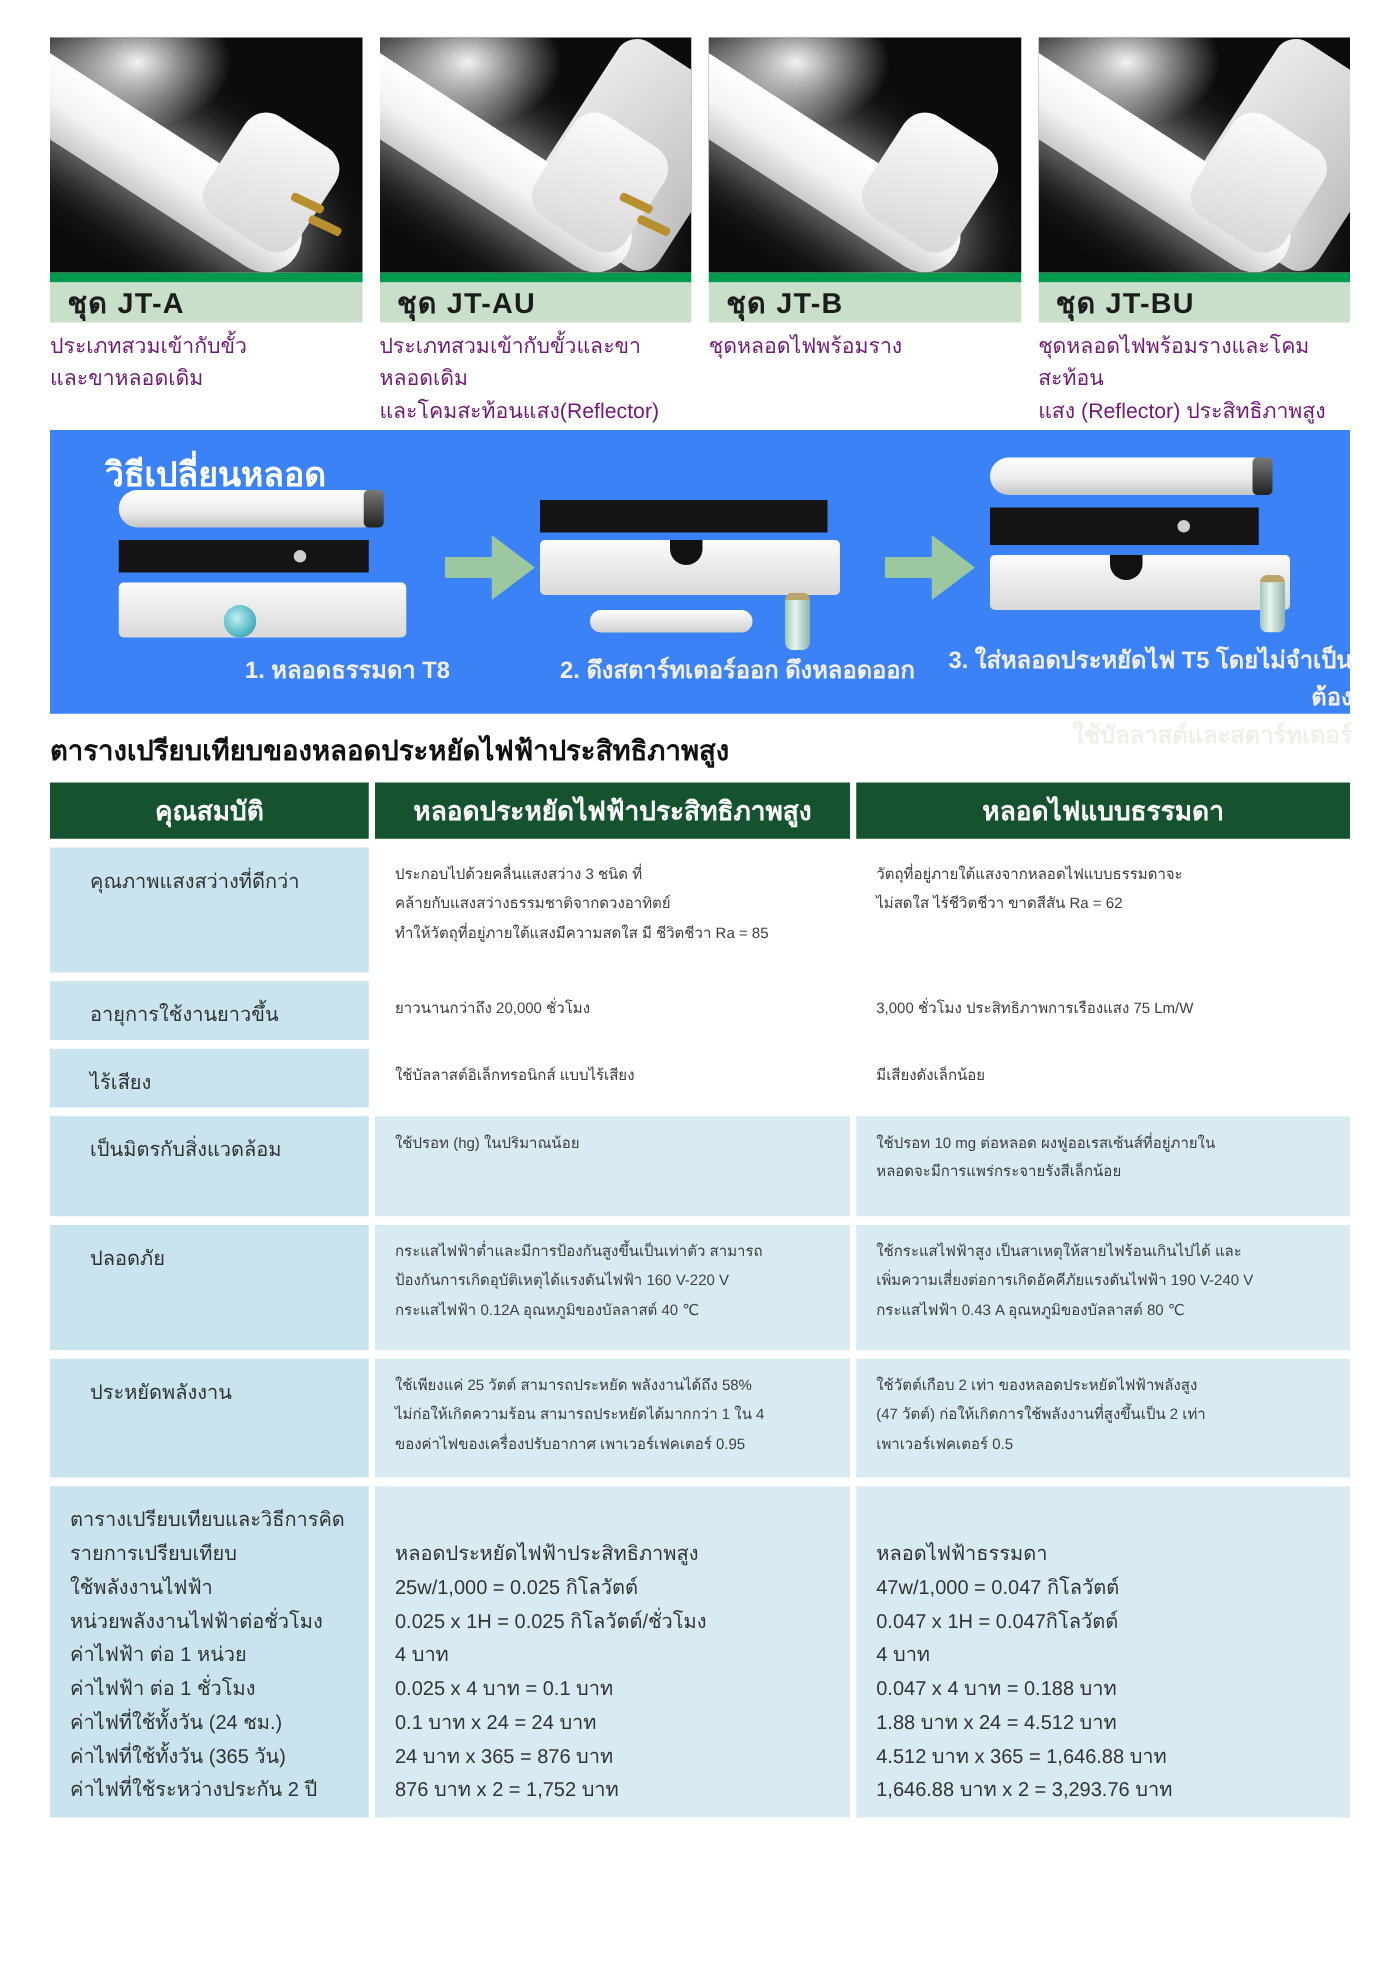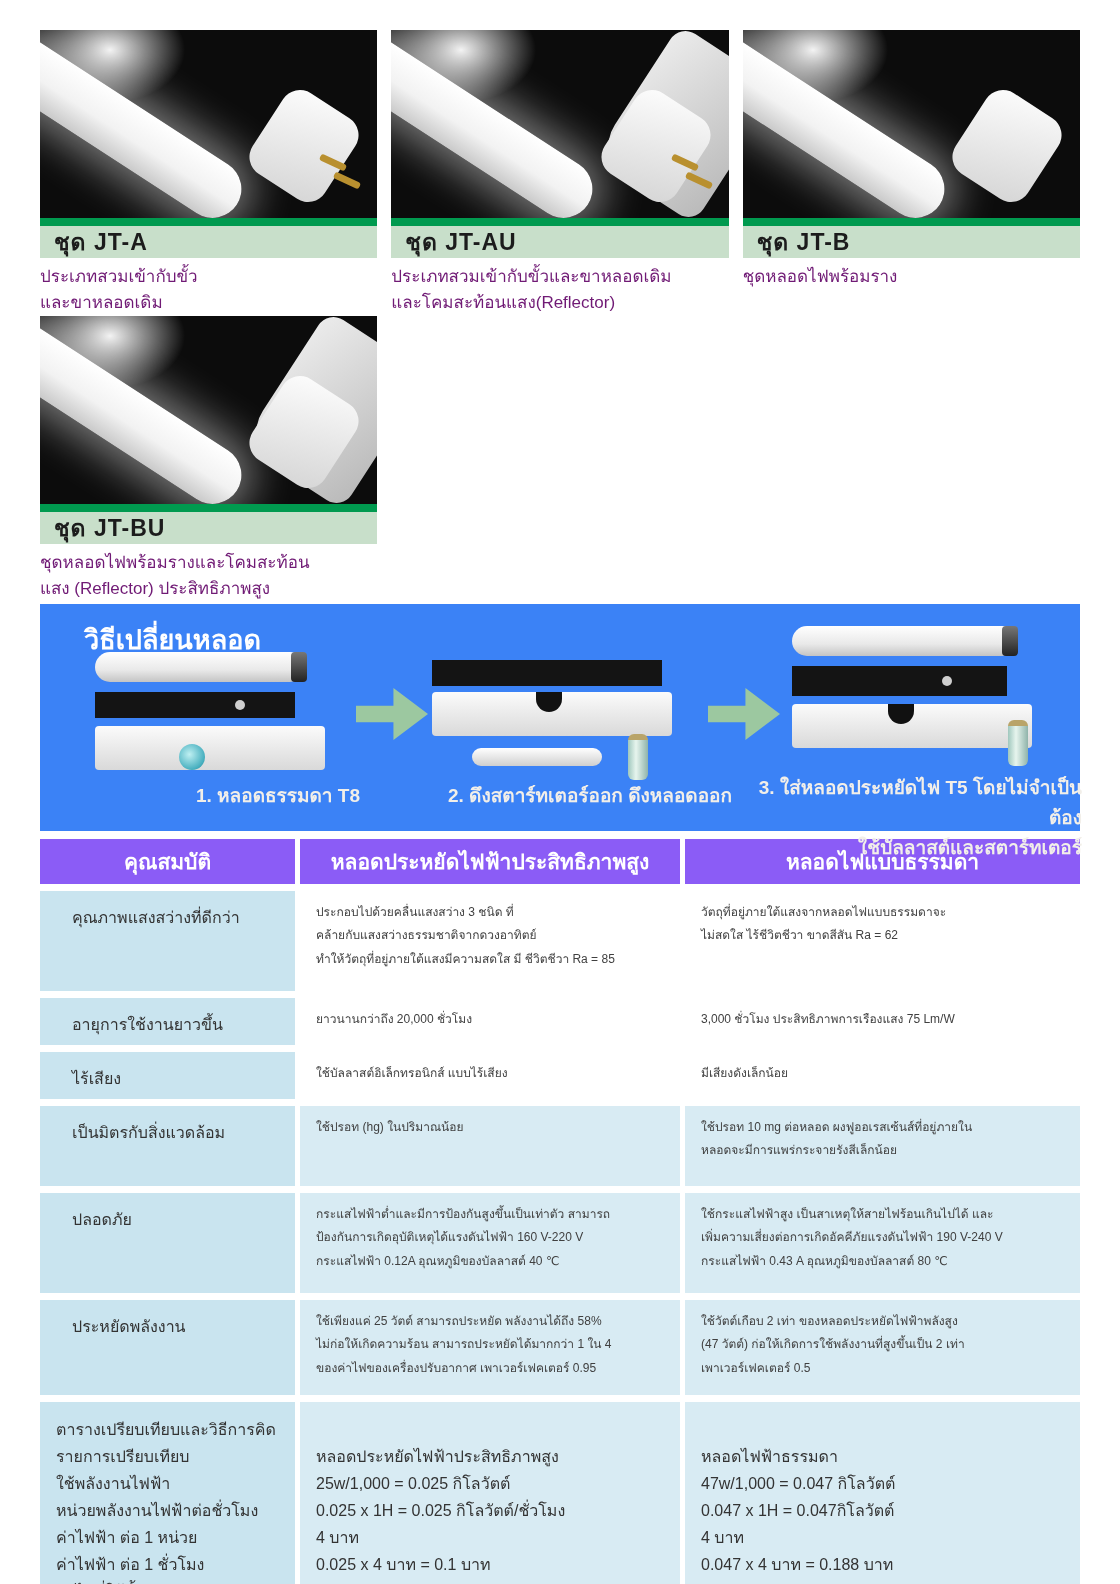--- a/index.html
+++ b/index.html
@@ -1,20 +1,20 @@
 <!DOCTYPE html>
 <html><head>
 <meta charset="utf-8">
 <style>
   html,body{margin:0;padding:0;background:#fff;}
   body{width:1120px;height:1584px;overflow:hidden;font-family:"Liberation Sans","DejaVu Sans",sans-serif;}
   .page{position:relative;width:1120px;height:1584px;background:#fff;}
 
   
-  .products{display:grid;grid-template-columns:repeat(3,1fr);column-gap:14px;margin:30px 40px 0;}
+  .products{display:grid;grid-template-columns:repeat(4,1fr);column-gap:14px;margin:30px 40px 0;}
   .photo{position:relative;height:188px;background:#0c0c0c;overflow:hidden;}
   .photo .glow{position:absolute;left:-30px;top:-50px;width:200px;height:140px;
     background:radial-gradient(closest-side,rgba(255,255,255,.95),rgba(255,255,255,0) 75%);}
   .photo .tube{position:absolute;left:-80px;top:-34px;width:330px;height:58px;border-radius:29px;
     background:linear-gradient(180deg,#ffffff 0%,#f2f2f2 55%,#c9c9c9 100%);
     transform:rotate(33deg);transform-origin:left center;box-shadow:0 0 42px 12px rgba(255,255,255,.45);}
   .photo .holder{position:absolute;right:30px;bottom:24px;width:86px;height:96px;border-radius:20px;
     background:linear-gradient(160deg,#fdfdfd,#d5d5d5);transform:rotate(33deg);}
   .photo .wing{position:absolute;right:-18px;top:14px;width:120px;height:160px;border-radius:18px 55px 18px 40px;
     background:linear-gradient(110deg,#ececec,#b9b9b9);transform:rotate(33deg);}
@@ -42,21 +42,21 @@
   .step .starter-cyl{position:absolute;width:20px;height:40px;border-radius:6px;
     background:linear-gradient(90deg,#9fc7bd,#e7f5ee 40%,#8fb3aa);border-top:6px solid #b9a469;}
   .step .mini-tube{position:absolute;height:18px;border-radius:9px;background:linear-gradient(180deg,#fff,#cfcfcf);}
   .arrow{position:absolute;width:72px;height:52px;background:#9cc8a0;
     clip-path:polygon(0 34%,52% 34%,52% 0,100% 50%,52% 100%,52% 66%,0 66%);}
   .caption{position:absolute;color:#f2efe9;font-size:19px;font-weight:bold;white-space:pre-line;text-align:right;}
 
   
   .cmp-title{margin:12px 40px 0;font-size:22px;font-weight:bold;color:#111;}
   .cmp-table{margin:8px 40px 0;display:grid;grid-template-columns:255px 380px 395px;gap:7px 5px;}
-  .th{background:#8b5cf6;color:#fff;font-size:21px;font-weight:bold;display:flex;align-items:center;justify-content:center;height:45px;}
+  .th{background:#14532d;color:#fff;font-size:21px;font-weight:bold;display:flex;align-items:center;justify-content:center;height:45px;}
   .feat{background:#c9e4ef;color:#333;font-size:16px;padding:14px 32px 8px;box-sizing:border-box;}
   .val{color:#404040;font-size:12px;line-height:1.95;padding:10px 16px 6px;box-sizing:border-box;white-space:pre-line;}
   .val.shade{background:#d8ebf3;}
   .calc-label{background:#c9e4ef;color:#333;font-size:16px;line-height:27px;padding:14px 16px 8px;box-sizing:border-box;white-space:pre-line;}
   .calc-val{background:#d8ebf3;color:#333;font-size:16px;line-height:27px;padding:41px 16px 8px;box-sizing:border-box;white-space:pre-line;}
   .mh100{min-height:100px}.mh46{min-height:46px}.mh44{min-height:44px}
   .mh80{min-height:80px}.mh95{min-height:95px}.mh210{min-height:210px}
 </style>
 </head>
 <body>
@@ -151,20 +151,21 @@
       <div class="strip" style="left:0;top:42px;width:215px;height:30px;"></div>
       <div class="screw" style="left:150px;top:52px;"></div>
       <div class="base" style="left:0;top:80px;width:240px;"></div>
       <div class="hole" style="left:96px;top:80px;"></div>
       <div class="starter-cyl" style="left:216px;top:96px;"></div>
     </div>
     <div class="caption" style="left:712px;top:168px;width:330px;">3. ใส่หลอดประหยัดไฟ T5 โดยไม่จำเป็นต้อง
 ใช้บัลลาสต์และสตาร์ทเตอร์</div>
   </section>
 
+  <h2 class="cmp-title">ตารางเปรียบเทียบของหลอดประหยัดไฟฟ้าประสิทธิภาพสูง</h2>
 
   <section class="cmp-table">
     <div class="th">คุณสมบัติ</div>
     <div class="th">หลอดประหยัดไฟฟ้าประสิทธิภาพสูง</div>
     <div class="th">หลอดไฟแบบธรรมดา</div>
 
     <div class="feat mh100">คุณภาพแสงสว่างที่ดีกว่า</div>
     <div class="val mh100">ประกอบไปด้วยคลื่นแสงสว่าง 3 ชนิด ที่
 คล้ายกับแสงสว่างธรรมชาติจากดวงอาทิตย์
 ทำให้วัตถุที่อยู่ภายใต้แสงมีความสดใส มี ชีวิตชีวา Ra = 85</div>

